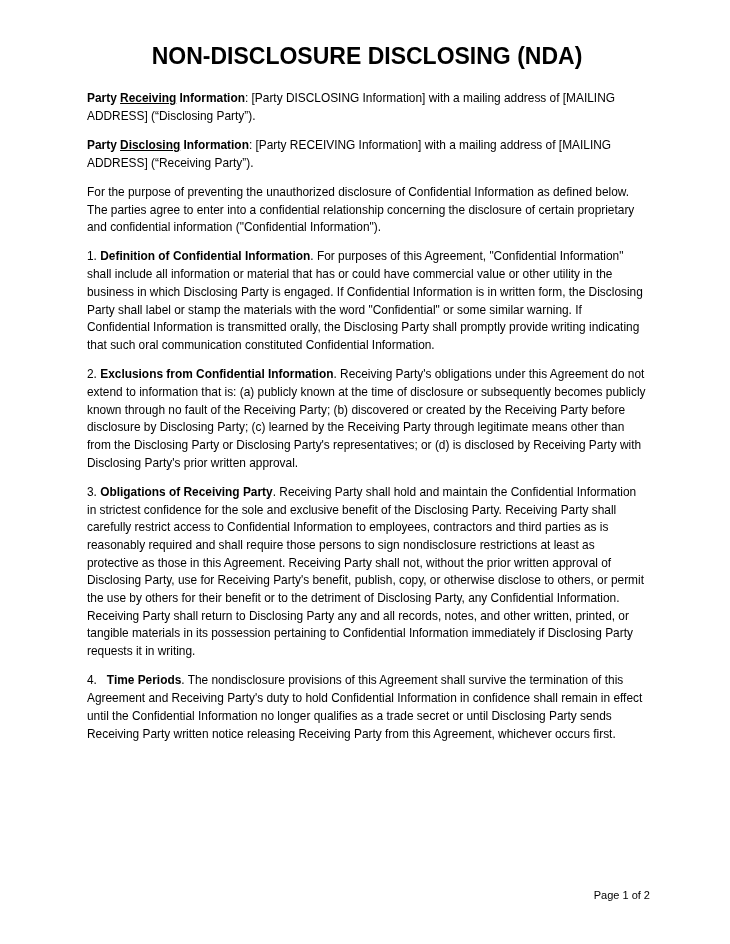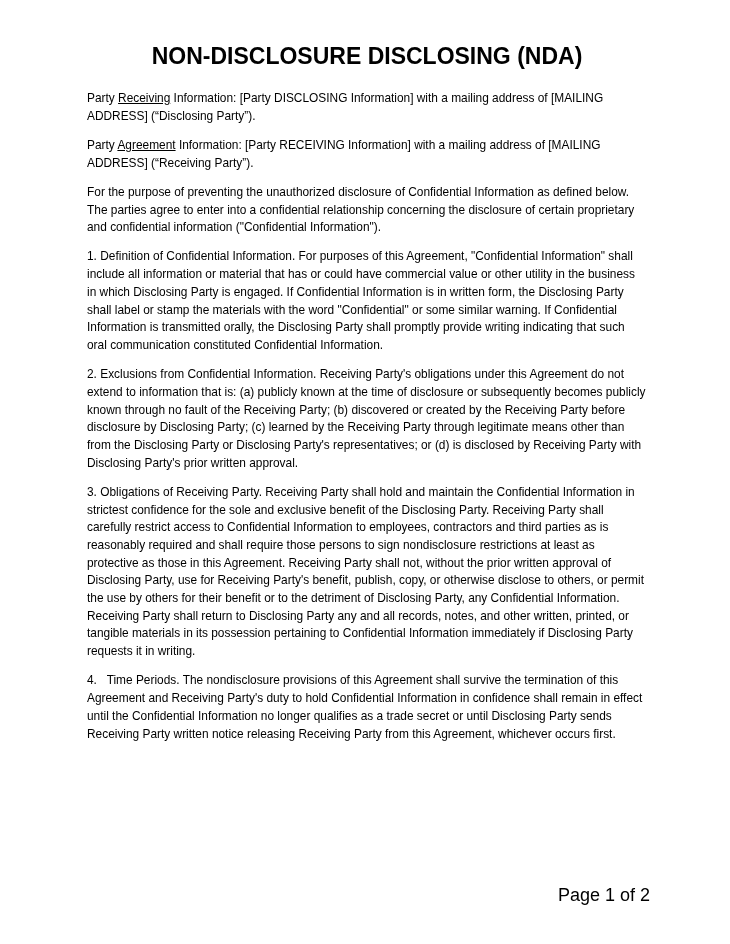--- a/index.html
+++ b/index.html
@@ -26,39 +26,39 @@
     font-weight: bold;
     text-align: center;
     margin: 3px 0 21px 0;
     white-space: nowrap;
   }
   .para {
     margin: 0 0 11.5px 0;
     white-space: pre-wrap;
     text-align: left;
   }
-  .para .b { font-weight: normal; text-align: center; }
+  .para .b { font-weight: bold; text-align: center; }
   .para .u { text-decoration: underline; }
   .page-footer {
     position: absolute;
     top: 888px;
     right: 80px;
-    font-size: 18px;
+    font-size: 11px;
     line-height: 14px;
   }
 </style>
 </head>
 <body>
 
 <div class="page">
   <h1 class="doc-title">NON-DISCLOSURE DISCLOSING (NDA)</h1>
 
   <div>
       <p class="para"><span class="b">Party </span><span class="b u">Receiving</span><span class="b"> Information</span><span>: [Party DISCLOSING Information] with a mailing address of [MAILING ADDRESS] (“Disclosing Party”).</span></p>
-      <p class="para"><span class="b">Party </span><span class="b u">Agreement</span><span class="b"> Information</span><span>: [Party RECEIVING Information] with a mailing address of [MAILING ADDRESS] (“Receiving Party”).</span></p>
+      <p class="para"><span class="b">Party </span><span class="b u">Disclosing</span><span class="b"> Information</span><span>: [Party RECEIVING Information] with a mailing address of [MAILING ADDRESS] (“Receiving Party”).</span></p>
       <p class="para"><span>For the purpose of preventing the unauthorized disclosure of Confidential Information as defined below. The parties agree to enter into a confidential relationship concerning the disclosure of certain proprietary and confidential information ("Confidential Information").</span></p>
       <p class="para"><span>1. </span><span class="b">Definition of Confidential Information</span><span>. For purposes of this Agreement, "Confidential Information" shall include all information or material that has or could have commercial value or other utility in the business in which Disclosing Party is engaged. If Confidential Information is in written form, the Disclosing Party shall label or stamp the materials with the word "Confidential" or some similar warning. If Confidential Information is transmitted orally, the Disclosing Party shall promptly provide writing indicating that such oral communication constituted Confidential Information.</span></p>
       <p class="para"><span>2. </span><span class="b">Exclusions from Confidential Information</span><span>. Receiving Party's obligations under this Agreement do not extend to information that is: (a) publicly known at the time of disclosure or subsequently becomes publicly known through no fault of the Receiving Party; (b) discovered or created by the Receiving Party before disclosure by Disclosing Party; (c) learned by the Receiving Party through legitimate means other than from the Disclosing Party or Disclosing Party's representatives; or (d) is disclosed by Receiving Party with Disclosing Party's prior written approval.</span></p>
       <p class="para"><span>3. </span><span class="b">Obligations of Receiving Party</span><span>. Receiving Party shall hold and maintain the Confidential Information in strictest confidence for the sole and exclusive benefit of the Disclosing Party. Receiving Party shall carefully restrict access to Confidential Information to employees, contractors and third parties as is reasonably required and shall require those persons to sign nondisclosure restrictions at least as protective as those in this Agreement. Receiving Party shall not, without the prior written approval of Disclosing Party, use for Receiving Party's benefit, publish, copy, or otherwise disclose to others, or permit the use by others for their benefit or to the detriment of Disclosing Party, any Confidential Information. Receiving Party shall return to Disclosing Party any and all records, notes, and other written, printed, or tangible materials in its possession pertaining to Confidential Information immediately if Disclosing Party requests it in writing.</span></p>
       <p class="para"><span>4.   </span><span class="b">Time Periods</span><span>. The nondisclosure provisions of this Agreement shall survive the termination of this Agreement and Receiving Party's duty to hold Confidential Information in confidence shall remain in effect until the Confidential Information no longer qualifies as a trade secret or until Disclosing Party sends Receiving Party written notice releasing Receiving Party from this Agreement, whichever occurs first.</span></p>
     </div>
 
   <div class="page-footer">Page 1 of 2</div>
 </div>
 

